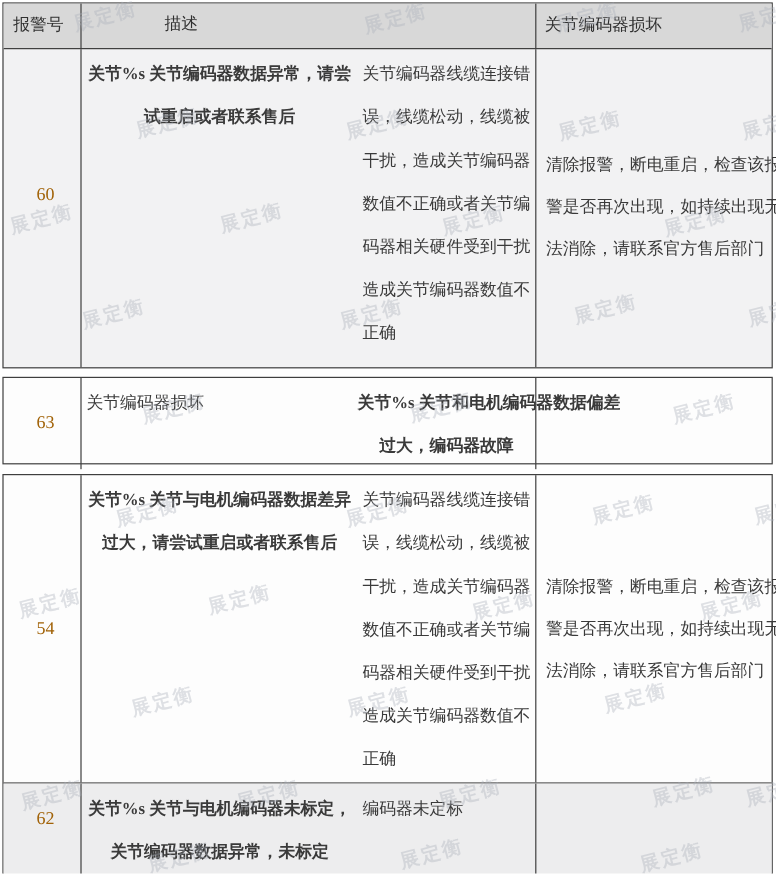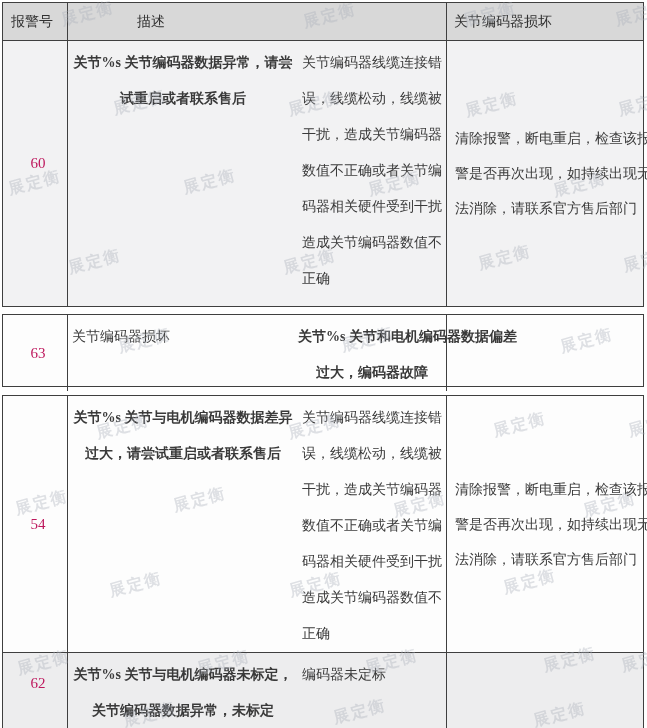--- a/index.html
+++ b/index.html
@@ -26,24 +26,24 @@
   .row{flex:1;}
   .row61{flex:0 0 254px;border-bottom:1px solid var(--border,#3f3f3f);}
   .row62{background:var(--row62-bg,#ededee);}
   .cell{box-sizing:border-box;min-width:0;}
   .c1{border-right:1px solid var(--border,#3f3f3f);}
   .c4{border-left:1px solid var(--border,#3f3f3f);}
   .hlabel{
     position:absolute;top:0;line-height:37px;font-size:14px;color:#303030;
     white-space:nowrap;
   }
-  .h1{left:8px;} .h2{left:134px;} .h3{left:294px;} .h4{left:451px;}
+  .h1{left:8px;} .h2{left:134px;font-family:Liberation Mono, monospace;} .h3{left:294px;} .h4{left:451px;}
   .num{
     display:flex;align-items:center;justify-content:center;
-    font-size:15px;color:#be185d;padding-left:6px;
+    font-size:15px;color:#a16207;padding-left:6px;
   }
   .block1 .num{padding-bottom:20px;}
   .num62{align-items:flex-start;padding-top:22px;}
   .desc{
     white-space:pre;text-align:center;
     padding-top:4px;line-height:36px;font-size:14px;font-weight:bold;
   }
   .cause{
     white-space:pre;padding:4px 0 0 4px;line-height:36px;font-size:14px;font-family:Liberation Mono, monospace;
   }

